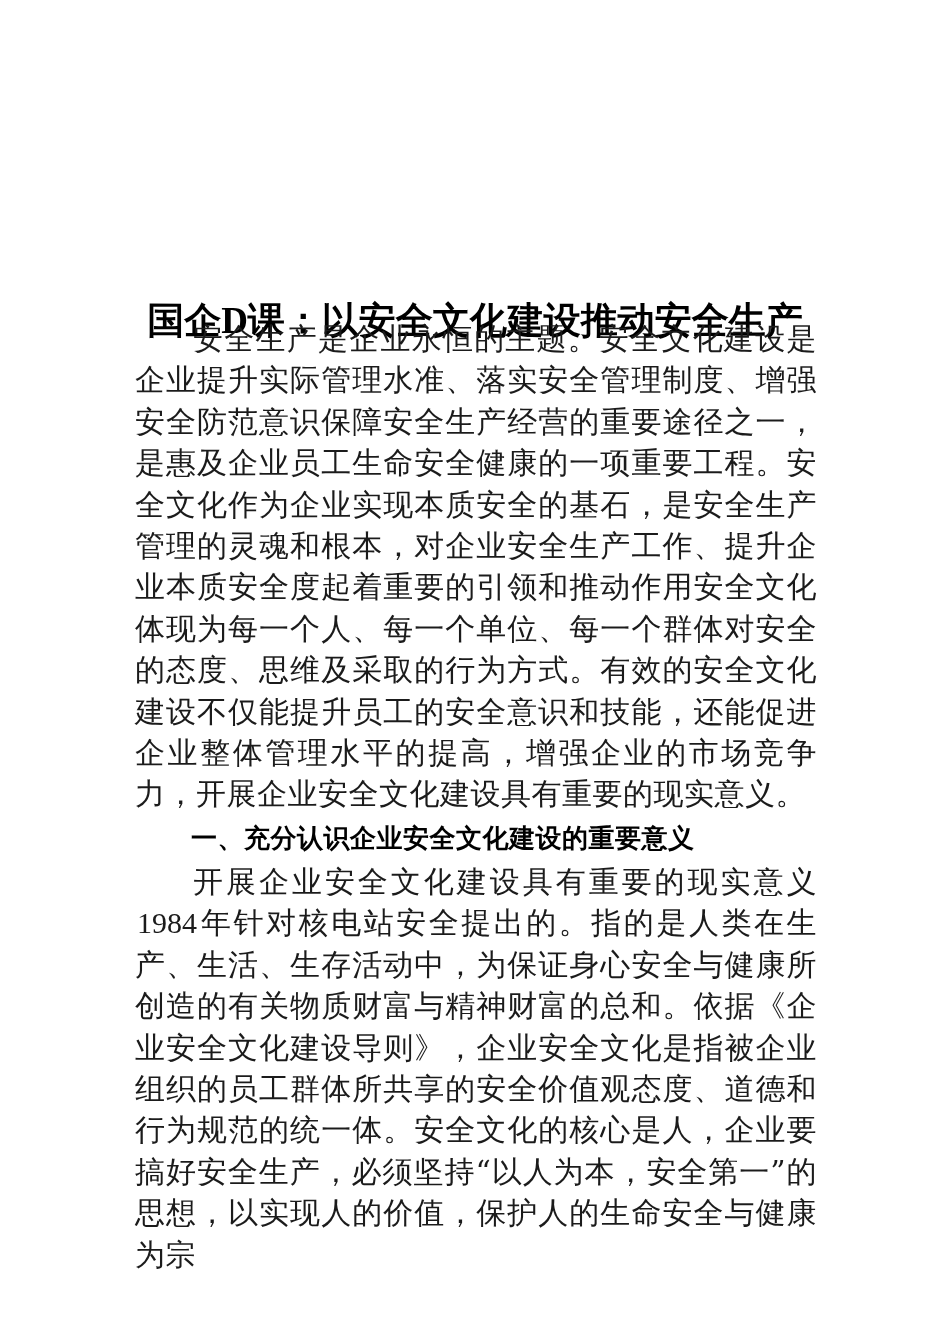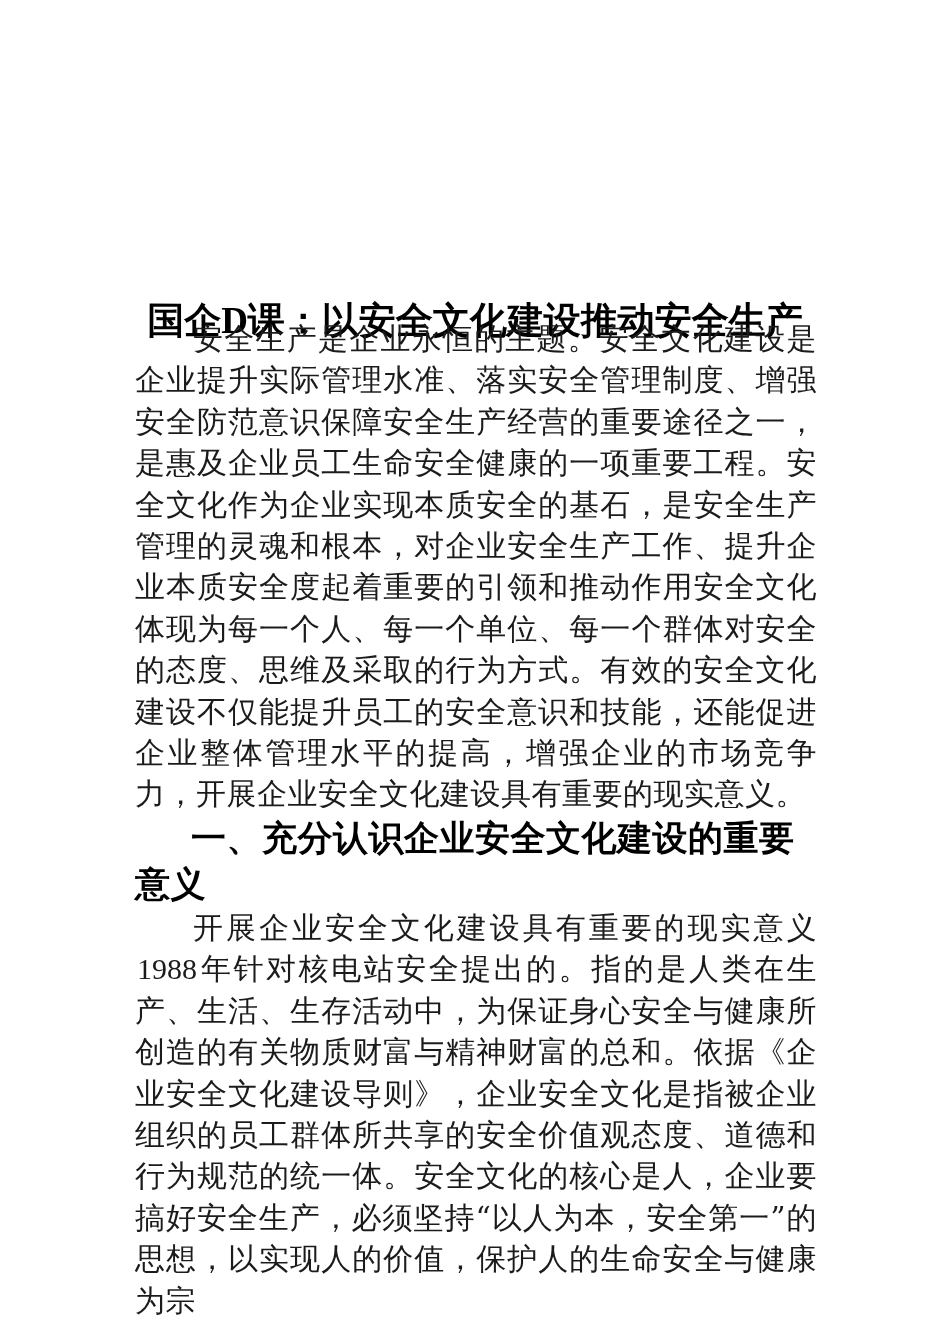--- a/index.html
+++ b/index.html
@@ -52,21 +52,21 @@
     margin: 0;
     letter-spacing: 0.5px;
     font-weight: 400;
     -webkit-font-smoothing: antialiased;
   }
 
   
   .section-heading {
     font-family: "Liberation Sans", "DejaVu Sans", sans-serif;
     font-weight: bold;
-    font-size: 35px;
+    font-size: 26px;
     line-height: 46px;
     color: #000000;
     text-indent: 56px;
     margin: 0;
     letter-spacing: 0.5px;
     text-align: left;
   }
 
   
   .num {
@@ -83,17 +83,17 @@
   <div class="doc-title">
     <div>国企D课：以安全文化建设推动安全生产</div>
   </div>
 
   <div class="body-area">
 
     <p class="para">安全生产是企业永恒的主题。安全文化建设是企业提升实际管理水准、落实安全管理制度、增强安全防范意识保障安全生产经营的重要途径之一，是惠及企业员工生命安全健康的一项重要工程。安全文化作为企业实现本质安全的基石，是安全生产管理的灵魂和根本，对企业安全生产工作、提升企业本质安全度起着重要的引领和推动作用安全文化体现为每一个人、每一个单位、每一个群体对安全的态度、思维及采取的行为方式。有效的安全文化建设不仅能提升员工的安全意识和技能，还能促进企业整体管理水平的提高，增强企业的市场竞争力，开展企业安全文化建设具有重要的现实意义。</p>
 
     <p class="section-heading">一、充分认识企业安全文化建设的重要意义</p>
 
-    <p class="para"><span>开展企业安全文化建设具有重要的现实意义</span><span class="num">1988</span><span>年针对核电站安全提出的。指的是人类在生产、生活、生存活动中，为保证身心安全与健康所创造的有关物质财富与精神财富的总和。依据《企业安全文化建设导则》，企业安全文化是指被企业组织的员工群体所共享的安全价值观态度、道德和行为规范的统一体。安全文化的核心是人，企业要搞好安全生产，必须坚持“以人为本，安全第一”的思想，以实现人的价值，保护人的生命安全与健康为宗</span></p>
+    <p class="para"><span>开展企业安全文化建设具有重要的现实意义</span><span class="num">1984</span><span>年针对核电站安全提出的。指的是人类在生产、生活、生存活动中，为保证身心安全与健康所创造的有关物质财富与精神财富的总和。依据《企业安全文化建设导则》，企业安全文化是指被企业组织的员工群体所共享的安全价值观态度、道德和行为规范的统一体。安全文化的核心是人，企业要搞好安全生产，必须坚持“以人为本，安全第一”的思想，以实现人的价值，保护人的生命安全与健康为宗</span></p>
 
   </div>
 
 </div>
 
 </body></html>

